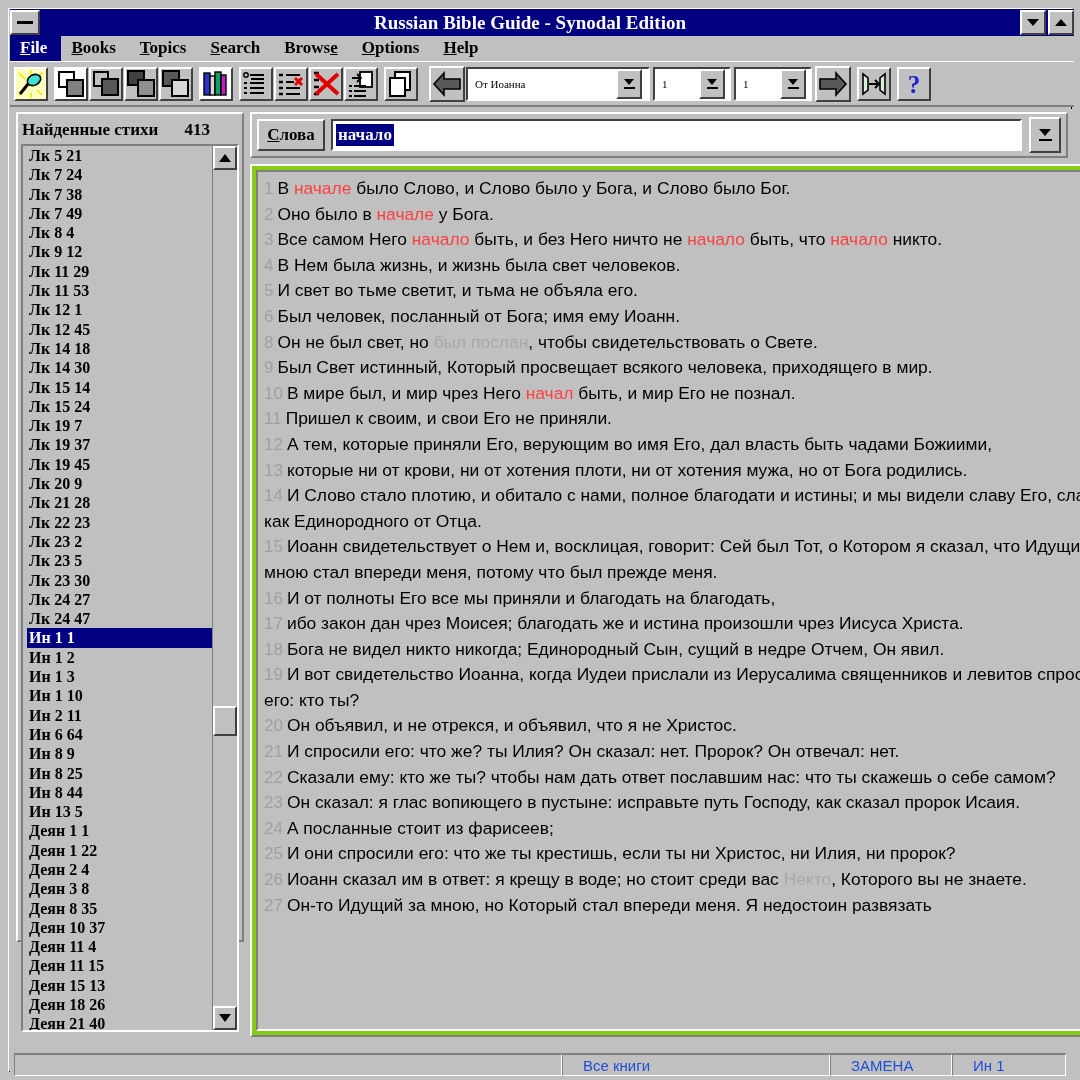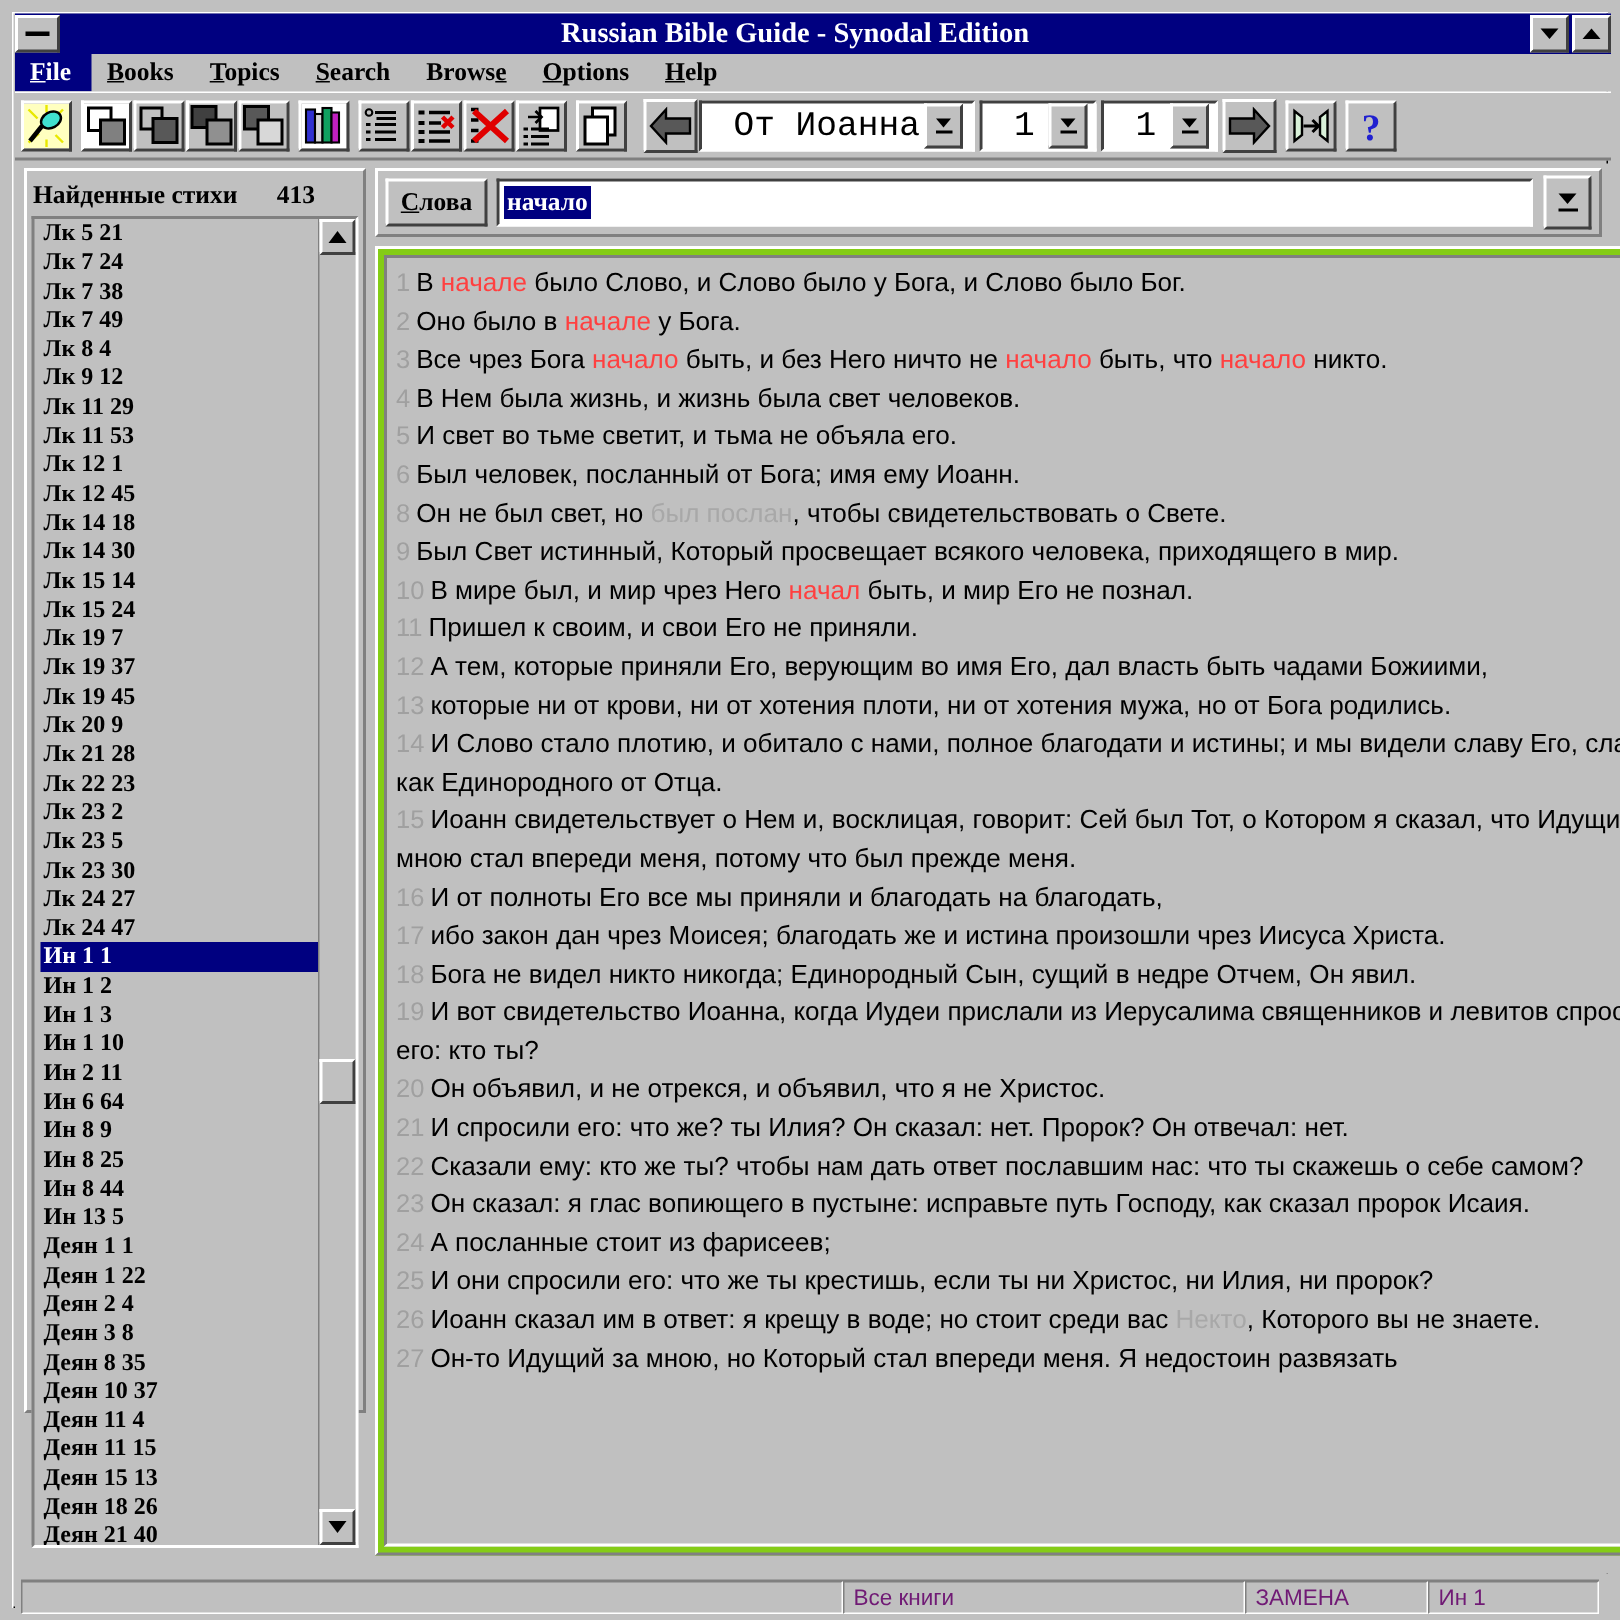--- a/index.html
+++ b/index.html
@@ -92,22 +92,22 @@
   
   .cmb{
     height:34px;background:#ffffff;
     border-top:2px solid #404040;border-left:2px solid #404040;
     border-right:2px solid #ffffff;border-bottom:2px solid #ffffff;
     box-sizing:border-box;display:flex;align-items:center;
     flex:0 0 auto;
   }
   .cmb input{
     border:0;outline:none;background:transparent;height:100%;
-    font-family:Liberation Mono, monospace;
-    font-size:23px;padding-left:21px;box-sizing:border-box;color:#000;
+    font-family:Liberation Serif, serif;
+    font-size:11px;padding-left:7px;box-sizing:border-box;color:#000;
   }
   .spin{
     width:26px;height:30px;background:#c0c0c0;
     border-top:2px solid #ffffff;border-left:2px solid #ffffff;
     border-right:2px solid #404040;border-bottom:2px solid #404040;
     box-sizing:border-box;display:flex;align-items:center;justify-content:center;
     flex:0 0 auto;
   }
   .spin .sgl{display:flex;flex-direction:column;align-items:center;}
   .spin .sdn{width:0;height:0;border-left:5px solid transparent;border-right:5px solid transparent;border-top:6px solid #000;}
@@ -246,21 +246,21 @@
     position:absolute;left:4px;top:4px;width:1052px;height:22px;
     display:flex;
     border-top:1px solid #808080;
     box-sizing:border-box;
   }
   .spane{
     height:22px;background:#c0c0c0;
     border-top:1px solid #808080;border-left:1px solid #808080;
     border-right:1px solid #ffffff;border-bottom:1px solid #ffffff;
     box-sizing:border-box;display:flex;align-items:center;
-    padding-left:6px;font-size:15px;color:#701a75;
+    padding-left:20px;font-size:15px;color:#1d4ed8;
     font-family:"Liberation Sans","DejaVu Sans",sans-serif;
     white-space:nowrap;overflow:hidden;
   }
   .p1{flex:0 0 548px;}
   .p2{flex:0 0 268px;}
   .p3{flex:0 0 122px;}
   .p4{flex:1 1 auto;}
 </style>
 </head>
 <body>
@@ -543,21 +543,21 @@
             <div class="sln" style="width:13px;height:2px;background:#000;margin-top:3px;"></div>
           </div>
         </div>
       </div>
 
       <div id="textpanel">
         <div id="textinner">
           <div id="versetext">
               <p><span class="vnum">1</span><span>В </span><span class="hl">начале</span><span> было Слово, и Слово было у Бога, и Слово было Бог.</span></p>
               <p><span class="vnum">2</span><span>Оно было в </span><span class="hl">начале</span><span> у Бога.</span></p>
-              <p><span class="vnum">3</span><span>Все чрез Бога </span><span class="hl">начало</span><span> быть, и без Него ничто не </span><span class="hl">начало</span><span> быть, что </span><span class="hl">начало</span><span> никто.</span></p>
+              <p><span class="vnum">3</span><span>Все самом Него </span><span class="hl">начало</span><span> быть, и без Него ничто не </span><span class="hl">начало</span><span> быть, что </span><span class="hl">начало</span><span> никто.</span></p>
               <p><span class="vnum">4</span><span>В Нем была жизнь, и жизнь была свет человеков.</span></p>
               <p><span class="vnum">5</span><span>И свет во тьме светит, и тьма не объяла его.</span></p>
               <p><span class="vnum">6</span><span>Был человек, посланный от Бога; имя ему Иоанн.</span></p>
               <p><span class="vnum">8</span><span>Он не был свет, но </span><span class="ital">был послан</span><span>, чтобы свидетельствовать о Свете.</span></p>
               <p><span class="vnum">9</span><span>Был Свет истинный, Который просвещает всякого человека, приходящего в мир.</span></p>
               <p><span class="vnum">10</span><span>В мире был, и мир чрез Него </span><span class="hl">начал</span><span> быть, и мир Его не познал.</span></p>
               <p><span class="vnum">11</span><span>Пришел к своим, и свои Его не приняли.</span></p>
               <p><span class="vnum">12</span><span>А тем, которые приняли Его, верующим во имя Его, дал власть быть чадами Божиими,</span></p>
               <p><span class="vnum">13</span><span>которые ни от крови, ни от хотения плоти, ни от хотения мужа, но от Бога родились.</span></p>
               <p><span class="vnum">14</span><span>И Слово стало плотию, и обитало с нами, полное благодати и истины; и мы видели славу Его, славу, как Единородного от Отца.</span></p>

